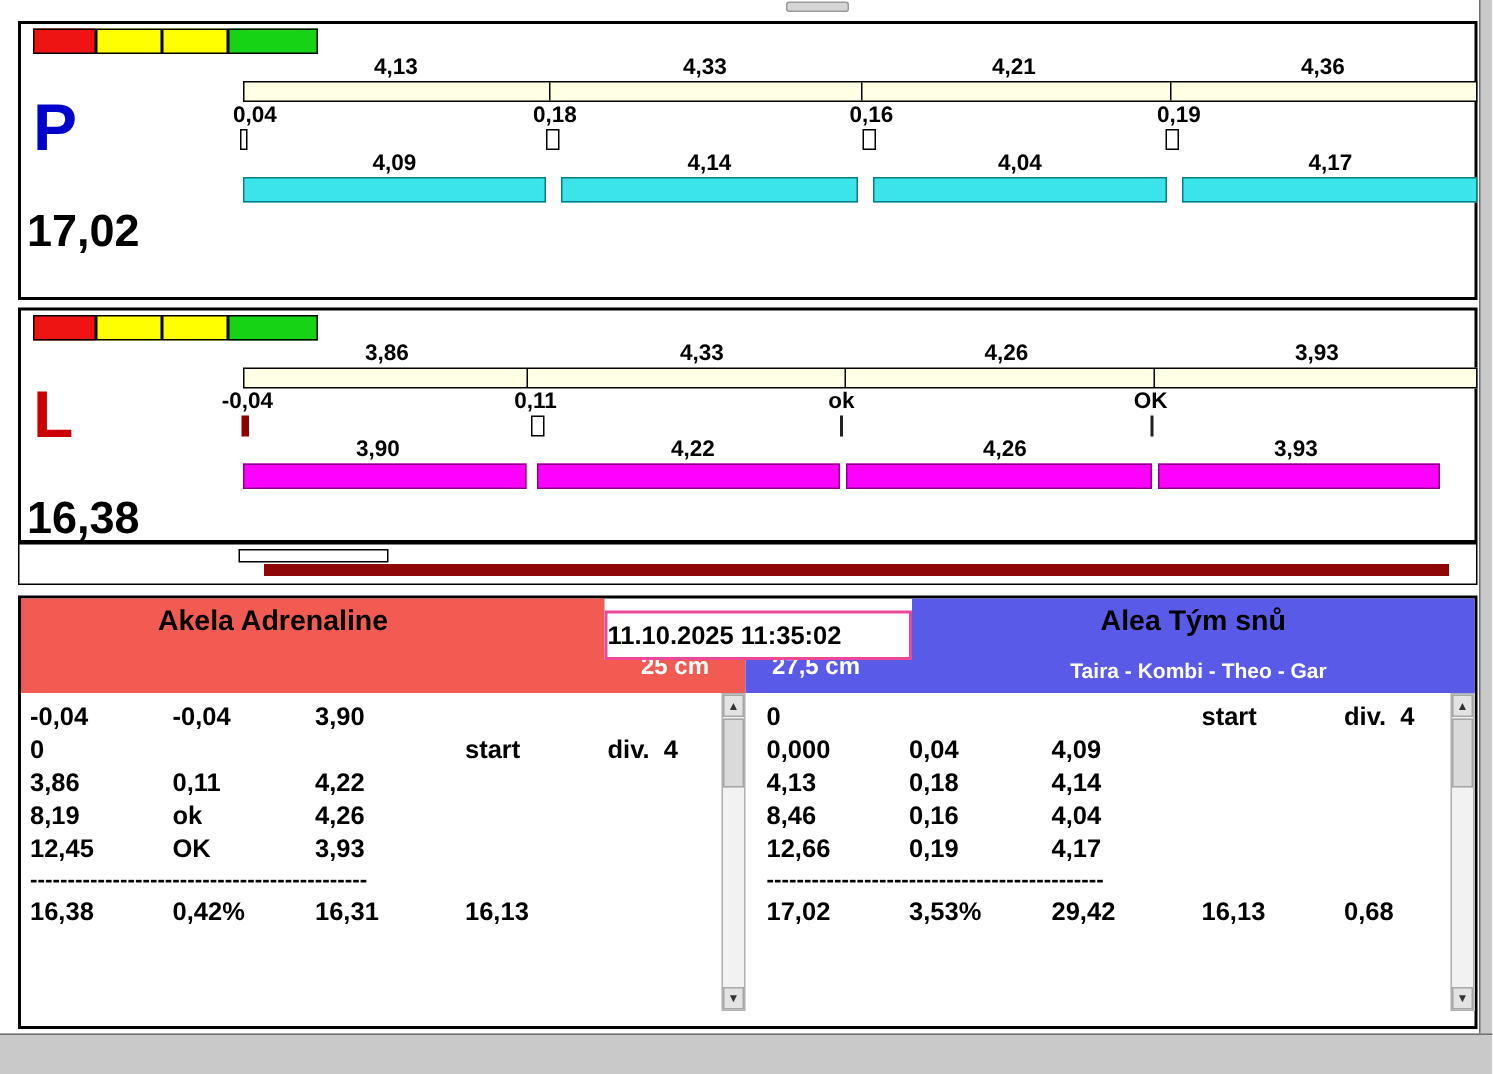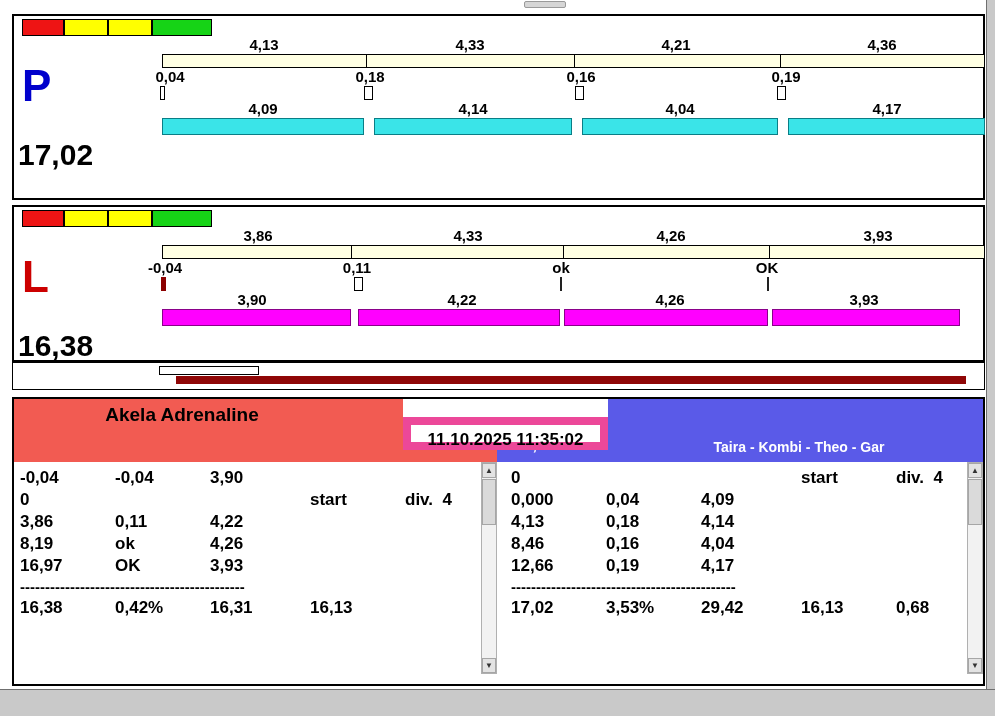--- a/index.html
+++ b/index.html
@@ -33,21 +33,21 @@
 
   
   .strip{position:absolute;left:12px;top:362px;width:973px;height:28px;border:1px solid #000;background:#fff}
   .strip-box{position:absolute;left:146px;top:3px;width:100px;height:9px;border:1px solid #000;background:#fff}
   .strip-red{position:absolute;left:163px;top:13px;width:790px;height:8px;background:#8f0606}
 
   
   #results{position:absolute;left:12px;top:397px;width:973px;height:289px;border:2px solid #000;background:#fff}
   .hdr-red{position:absolute;background:#f25b52}
   .hdr-blue{position:absolute;background:#5a5ae8}
-  .tsbox{position:absolute;left:389px;top:18px;width:205px;height:33px;background:#fff;border:8px solid #ec4899;text-align:center;font-size:17px;font-weight:bold;line-height:29px;z-index:3}
+  .tsbox{position:absolute;left:389px;top:8px;width:205px;height:33px;background:#fff;border:2px solid #ec4899;text-align:left;font-size:17px;font-weight:bold;line-height:29px;z-index:3}
   .tname{position:absolute;top:5px;font-size:19px;font-weight:bold;text-align:center;color:#000}
   .tdogs{position:absolute;top:40px;font-size:14px;font-weight:bold;text-align:center;color:#fff}
   .tcm{position:absolute;top:37px;width:80px;font-size:16px;font-weight:bold;color:#fff;text-align:center}
   .table{position:absolute;top:63px;height:212px;background:#fff}
   .rows{position:absolute;left:0;top:6px;right:16px}
   .trow{position:relative;height:22px}
   .cell{position:absolute;top:0;font-size:17px;font-weight:bold;white-space:pre}
   .c0{left:6px}.c1{left:101px}.c2{left:196px}.c3{left:296px}.c4{left:391px}
   .seprow{position:relative;height:20px}
   .sep{position:absolute;left:6px;top:0;font-size:15px;font-weight:bold;letter-spacing:0;white-space:pre}
@@ -159,20 +159,21 @@
   <div id="results">
 
     <div class="hdr-red" style="left:0;top:0;width:389px;height:33px"></div>
     <div class="hdr-blue" style="left:594px;top:0;width:375px;height:33px"></div>
     <div class="hdr-red" style="left:0;top:33px;width:483px;height:30px"></div>
     <div class="hdr-blue" style="left:483px;top:33px;width:486px;height:30px"></div>
 
     <div class="tsbox">11.10.2025 11:35:02</div>
 
     <div class="tname" style="left:0;width:336px">Akela Adrenaline</div>
+    <div class="tname" style="left:594px;width:375px">Alea Tým snů</div>
 
     <div class="tcm" style="left:396px">25 cm</div>
     <div class="tcm" style="left:490px">27,5 cm</div>
     <div class="tdogs" style="left:610px;width:350px">Taira - Kombi - Theo - Gar</div>
 
     <div class="table" style="left:0;width:483px">
       <div class="rows">
         <div class="trow">
           <span class="cell c0">-0,04</span>
           <span class="cell c1">-0,04</span>
@@ -195,21 +196,21 @@
           <span class="cell c4"></span>
         </div>
         <div class="trow">
           <span class="cell c0">8,19</span>
           <span class="cell c1">ok</span>
           <span class="cell c2">4,26</span>
           <span class="cell c3"></span>
           <span class="cell c4"></span>
         </div>
         <div class="trow">
-          <span class="cell c0">16,97</span>
+          <span class="cell c0">12,45</span>
           <span class="cell c1">OK</span>
           <span class="cell c2">3,93</span>
           <span class="cell c3"></span>
           <span class="cell c4"></span>
         </div>
         <div class="seprow">
           <span class="sep">---------------------------------------------</span>
         </div>
         <div class="trow">
           <span class="cell c0">16,38</span>

